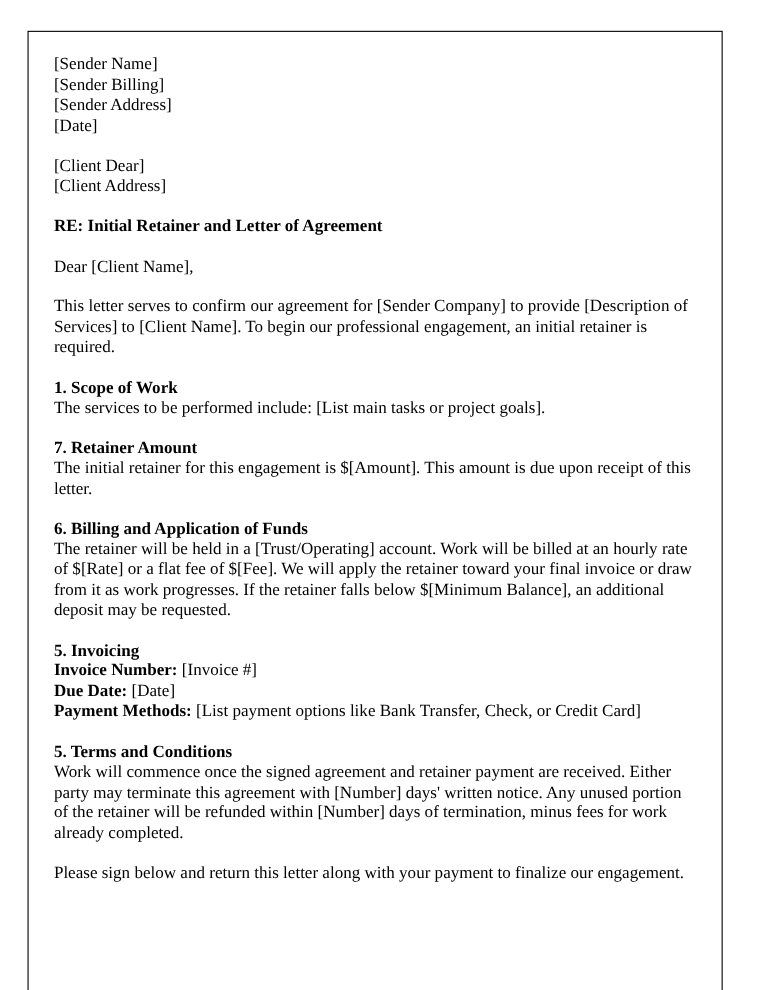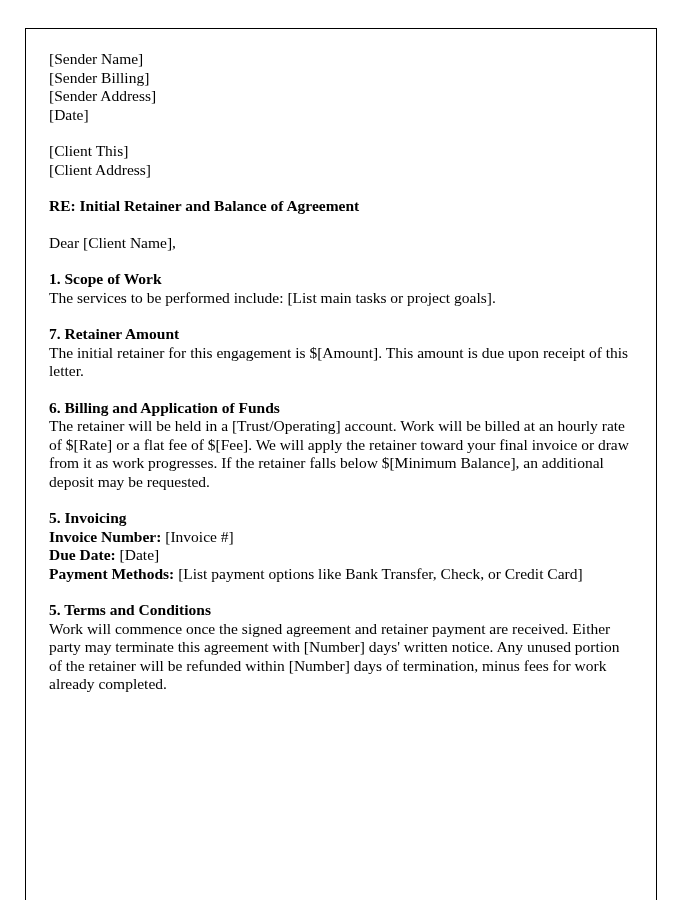--- a/index.html
+++ b/index.html
@@ -36,28 +36,29 @@
 <div class="page">
 
   <div class="block">
     <div class="line">[Sender Name]</div>
     <div class="line">[Sender Billing]</div>
     <div class="line">[Sender Address]</div>
     <div class="line">[Date]</div>
   </div>
 
   <div class="block">
-    <div class="line">[Client This]</div>
+    <div class="line">[Client Dear]</div>
     <div class="line">[Client Address]</div>
   </div>
 
-  <div class="para b">RE: Initial Retainer and Balance of Agreement</div>
+  <div class="para b">RE: Initial Retainer and Letter of Agreement</div>
 
   <div class="para">Dear [Client Name],</div>
 
+  <div class="para">This letter serves to confirm our agreement for [Sender Company] to provide [Description of Services] to [Client Name]. To begin our professional engagement, an initial retainer is required.</div>
 
   <div class="section">
     <div class="b">1. Scope of Work</div>
     <div>The services to be performed include: [List main tasks or project goals].</div>
   </div>
 
   <div class="section">
     <div class="b">7. Retainer Amount</div>
     <div>The initial retainer for this engagement is $[Amount]. This amount is due upon receipt of this letter.</div>
   </div>
@@ -72,14 +73,15 @@
     <div class="line"><span class="b">Invoice Number:</span><span> [Invoice #]</span></div>
     <div class="line"><span class="b">Due Date:</span><span> [Date]</span></div>
     <div class="line"><span class="b">Payment Methods:</span><span> [List payment options like Bank Transfer, Check, or Credit Card]</span></div>
   </div>
 
   <div class="section">
     <div class="b">5. Terms and Conditions</div>
     <div>Work will commence once the signed agreement and retainer payment are received. Either party may terminate this agreement with [Number] days' written notice. Any unused portion of the retainer will be refunded within [Number] days of termination, minus fees for work already completed.</div>
   </div>
 
+  <div class="para">Please sign below and return this letter along with your payment to finalize our engagement.</div>
 
 </div>
 
 </body></html>

